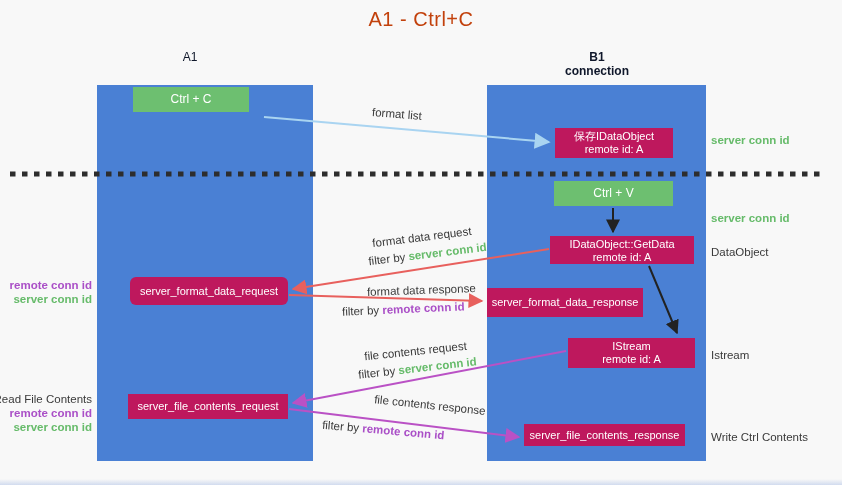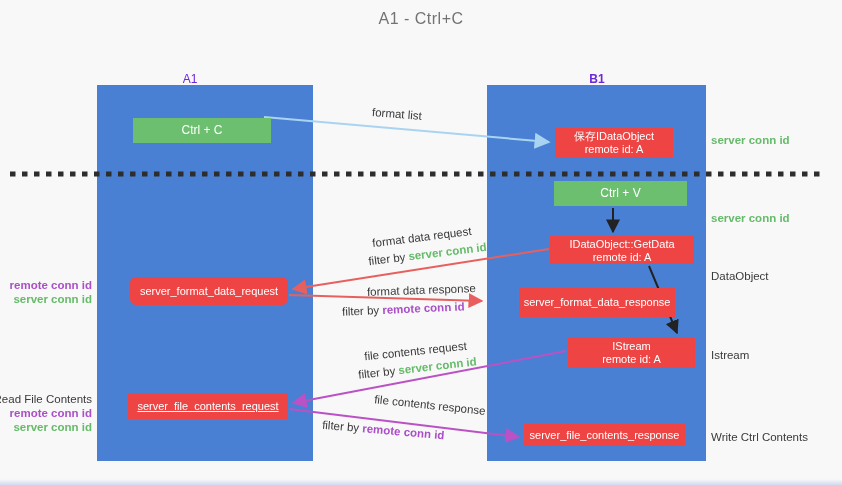--- a/index.html
+++ b/index.html
@@ -7,39 +7,39 @@
   body {
     font-family:"Liberation Sans", sans-serif;
     background:#f8f8f8;
     position:relative;
     overflow:hidden;
     color:#3a3a3a;
   }
   #stage { position:absolute; inset:0; width:842px; height:485px; }
 
   .title-block { position:absolute; left:0; right:0; top:9px; text-align:center; }
-  .title-line { font-size:16px; line-height:20px; color:#737373; letter-spacing:0.5px; }
+  .title-line { font-size:20px; line-height:20px; color:#c2410c; letter-spacing:0.5px; }
 
-  .lane-header { position:absolute; width:140px; text-align:center; top:72px; font-size:12px; line-height:14px; color:#6d28d9; }
+  .lane-header { position:absolute; width:140px; text-align:center; top:50px; font-size:12px; line-height:14px; color:#0f172a; }
   .lane { position:absolute; top:85px; height:376px; background:#4a80d4; }
   .lane.left  { left:97px;  width:216px; }
   .lane.right { left:487px; width:219px; }
 
   svg.overlay { position:absolute; left:0; top:0; width:842px; height:485px; pointer-events:none; }
 
   .node {
     position:absolute;
     display:flex; flex-direction:column;
     align-items:center; justify-content:center;
     color:#ffffff; text-align:center;
     font-size:11px; line-height:13px;
     white-space:nowrap;
   }
   .node.green  { background:#6dbf70; font-size:12px; }
-  .node.orange { background:#ef4444; }
+  .node.orange { background:#be185d; }
 
   .annot { position:absolute; font-size:11.5px; color:#3a3a3a; white-space:nowrap; transform-origin:center center; }
   .green-text  { color:#66bb6a; font-weight:bold; }
   .purple-text { color:#aa4fc7; font-weight:bold; }
 
   .side-label { position:absolute; font-size:11.5px; white-space:nowrap; line-height:14px; }
   .side-label.right-col { left:711px; }
   .left-stack { position:absolute; right:750px; text-align:right; line-height:14px; font-size:11.5px; white-space:nowrap; }
 
   .bottom-edge {
@@ -54,20 +54,21 @@
 
   <div class="title-block">
     <div class="title-line">A1 - Ctrl+C</div>
   </div>
 
   <div class="lane-header" style="left:120px;">
     <div>A1</div>
   </div>
   <div class="lane-header" style="left:527px;font-weight:bold;">
     <div>B1</div>
+    <div>connection</div>
   </div>
 
   <div class="lane left"></div>
   <div class="lane right"></div>
 
   <svg class="overlay">
     <defs>
       <marker id="ah-blue" viewBox="0 0 10 10" refX="9" refY="5" markerWidth="8" markerHeight="8" orient="auto">
         <path d="M0,0 L10,5 L0,10 z" fill="#a9d4f1"></path>
       </marker>
@@ -86,52 +87,52 @@
 
     <line x1="264" y1="117" x2="549" y2="142" stroke="#a9d4f1" stroke-width="2" marker-end="url(#ah-blue)"></line>
     <line x1="613" y1="208" x2="613" y2="232" stroke="#222222" stroke-width="2" marker-end="url(#ah-black)"></line>
     <line x1="549" y1="249" x2="293" y2="289" stroke="#e8605d" stroke-width="2" marker-end="url(#ah-red)"></line>
     <line x1="289" y1="295" x2="482" y2="301" stroke="#e8605d" stroke-width="2" marker-end="url(#ah-red)"></line>
     <line x1="649" y1="266" x2="677" y2="333" stroke="#222222" stroke-width="2" marker-end="url(#ah-black)"></line>
     <line x1="566" y1="351" x2="293" y2="403" stroke="#ba51c5" stroke-width="2" marker-end="url(#ah-purple)"></line>
     <line x1="289" y1="409" x2="519" y2="437" stroke="#ba51c5" stroke-width="2" marker-end="url(#ah-purple)"></line>
   </svg>
 
-  <div class="node green" style="left:133px;top:118px;width:138px;height:25px;">
+  <div class="node green" style="left:133px;top:87px;width:116px;height:25px;">
     <span>Ctrl + C</span>
   </div>
 
   <div class="node orange" style="left:555px;top:128px;width:118px;height:30px;">
     <span>保存IDataObject</span>
     <span>remote id: A</span>
   </div>
 
-  <div class="node green" style="left:554px;top:181px;width:133px;height:25px;">
+  <div class="node green" style="left:554px;top:181px;width:119px;height:25px;">
     <span>Ctrl + V</span>
   </div>
 
   <div class="node orange" style="left:550px;top:236px;width:144px;height:28px;justify-content:flex-end;">
     <span>IDataObject::GetData</span>
     <span>remote id: A</span>
   </div>
 
   <div class="node orange" style="left:130px;top:277px;width:158px;height:28px;border-radius:6px;">
     <span>server_format_data_request</span>
   </div>
 
-  <div class="node orange" style="left:487px;top:288px;width:156px;height:29px;margin-left:32px;">
+  <div class="node orange" style="left:487px;top:288px;width:156px;height:29px;">
     <span>server_format_data_response</span>
   </div>
 
   <div class="node orange" style="left:568px;top:338px;width:127px;height:30px;">
     <span>IStream</span>
     <span>remote id: A</span>
   </div>
 
-  <div class="node orange" style="left:128px;top:394px;width:160px;height:25px;text-decoration:underline;">
+  <div class="node orange" style="left:128px;top:394px;width:160px;height:25px;">
     <span>server_file_contents_request</span>
   </div>
 
   <div class="node orange" style="left:524px;top:424px;width:161px;height:22px;">
     <span>server_file_contents_response</span>
   </div>
 
   <div class="annot" style="left:372px;top:108px;transform:rotate(4.5deg);">format list</div>
 
   <div class="annot" style="left:372px;top:231px;transform:rotate(-7deg);">format data request</div>
@@ -141,21 +142,21 @@
   <div class="annot" style="left:342px;top:303px;transform:rotate(-2.5deg);"><span>filter by </span><span class="purple-text">remote conn id</span></div>
 
   <div class="annot" style="left:364px;top:345px;transform:rotate(-6deg);">file contents request</div>
   <div class="annot" style="left:358px;top:362px;transform:rotate(-6.5deg);"><span>filter by </span><span class="green-text">server conn id</span></div>
 
   <div class="annot" style="left:374px;top:399px;transform:rotate(6deg);">file contents response</div>
   <div class="annot" style="left:322px;top:424px;transform:rotate(5deg);"><span>filter by </span><span class="purple-text">remote conn id</span></div>
 
   <div class="side-label right-col green-text" style="top:133px;">server conn id</div>
   <div class="side-label right-col green-text" style="top:211px;">server conn id</div>
-  <div class="side-label right-col" style="top:245px;margin-top:24px;">DataObject</div>
+  <div class="side-label right-col" style="top:245px;">DataObject</div>
   <div class="side-label right-col" style="top:348px;">Istream</div>
   <div class="side-label right-col" style="top:430px;">Write Ctrl Contents</div>
 
   <div class="left-stack" style="top:278px;">
     <div class="purple-text">remote conn id</div>
     <div class="green-text">server conn id</div>
   </div>
   <div class="left-stack" style="top:392px;">
     <div>Read File Contents</div>
     <div class="purple-text">remote conn id</div>

